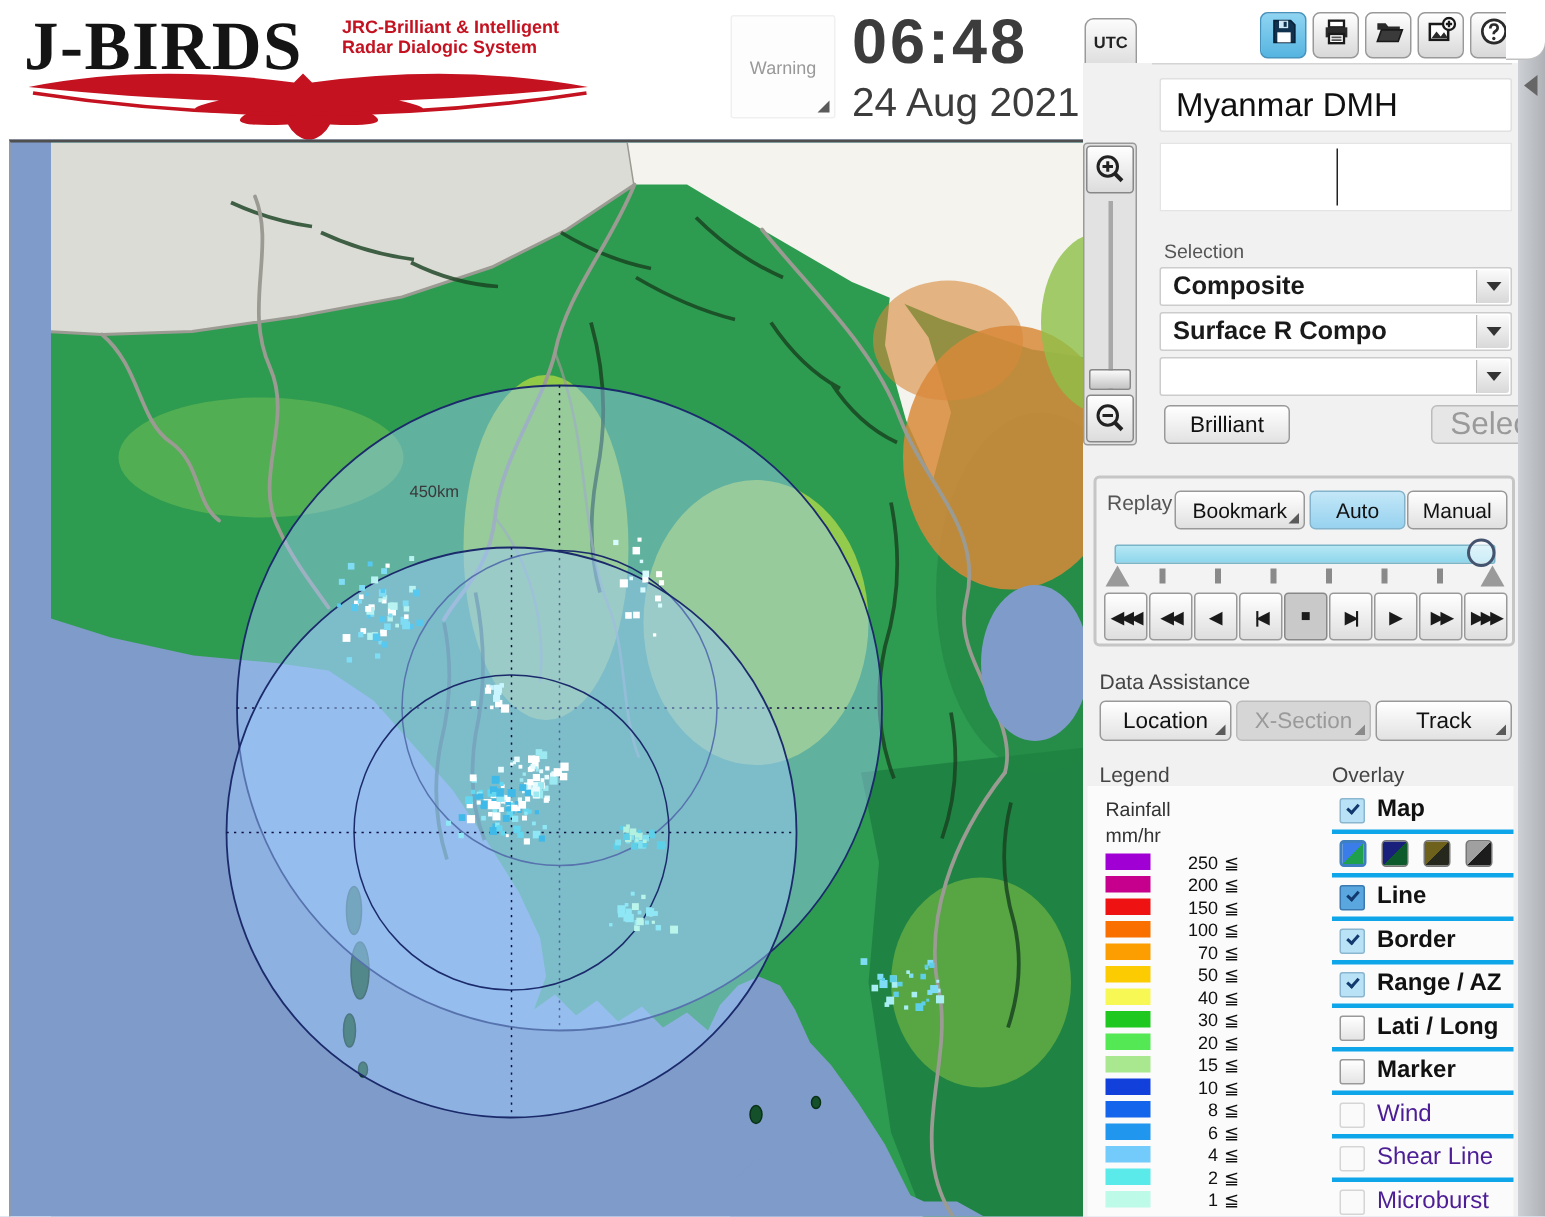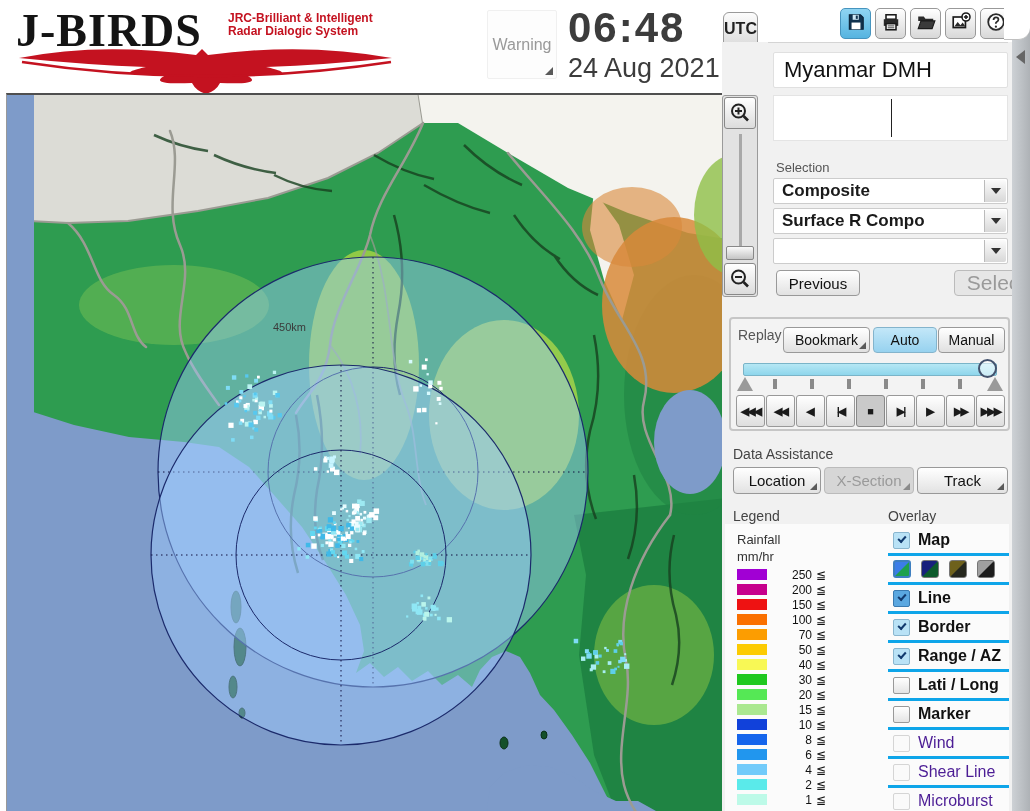--- a/index.html
+++ b/index.html
@@ -11,31 +11,31 @@
   .header { position:absolute; left:0; top:0; width:1030px; height:93px; background:#fff; }
   .logo { position:absolute; left:10px; top:4px; width:400px; height:88px; }
   .logo-title { position:absolute; left:6px; top:0px; font-family:"Liberation Serif", serif;
     font-weight:bold; font-size:46px; letter-spacing:1px; color:#141414; }
   .logo-sub { position:absolute; left:218px; top:8px; color:#c41220; font-weight:bold;
     font-size:12px; line-height:1.1; white-space:nowrap; }
   .logo-eagle { position:absolute; left:4px; top:44px; }
 
   .warning-btn { position:absolute; left:487px; top:10px; width:70px; height:69px;
     background:#fdfdfd; border:1px solid #f0f0f0; border-radius:2px; color:#999;
-    font-size:16px; display:flex; align-items:center; justify-content:center; }
+    font-size:12px; display:flex; align-items:center; justify-content:center; }
   .corner { position:absolute; right:3px; bottom:3px; width:0; height:0;
     border-left:8px solid transparent; border-bottom:8px solid #5a5a5a; }
   .corner.sm { border-left-width:7px; border-bottom-width:7px; }
 
   .clock-time { position:absolute; left:568px; top:4px; font-size:42px; font-weight:bold;
     color:#3c3c3c; letter-spacing:2px; }
   .clock-date { position:absolute; left:568px; top:53px; font-size:27px; color:#3c3c3c; }
 
   .tz-btn { position:absolute; left:723px; width:35px; height:34px; border:1px solid #9a9a9a;
-    font-size:16px; font-weight:bold; color:#222; display:flex; align-items:center;
+    font-size:11px; font-weight:bold; color:#222; display:flex; align-items:center;
     justify-content:center; background:linear-gradient(#fcfcfc,#dcdcdc); }
   .tz-btn.first { top:12px; border-radius:6px 6px 0 0; }
   .tz-btn.second { top:46px; border-radius:0 0 6px 6px; border-top:none; }
   .tz-btn.selected { background:linear-gradient(#c7e8f7,#9ed4ef); border-color:#84b4cc; }
 
   .toolbar { position:absolute; left:840px; top:8px; display:flex; gap:4px; }
   .tool-btn { width:31px; height:31px; border:1px solid #999; border-radius:5px;
     background:linear-gradient(#ffffff,#d8d8d8); display:flex; align-items:center;
     justify-content:center; }
   .tool-btn.selected { background:linear-gradient(#8fd4f2,#56b4e0); border-color:#4694bе; border-color:#4694be; }
@@ -236,21 +236,21 @@
           <span class="tri-down"></span>
         </span>
     </div>
     <div class="dd-row" style="top:196px;">
       <span></span>
       <span class="dd-btn">
           <span class="tri-down"></span>
         </span>
     </div>
     <div class="btn prev-btn">
-        <span>Previous</span>
+        <span>Brilliant</span>
       </div>
     <div class="btn select-btn disabled">
         <span>Select</span>
       </div>
 
     <div class="replay-box">
       <div class="replay-label">Replay</div>
       <div class="rp-btn" style="left:52px; width:87px;">
         <span>Bookmark</span>
         <span class="corner sm"></span>

